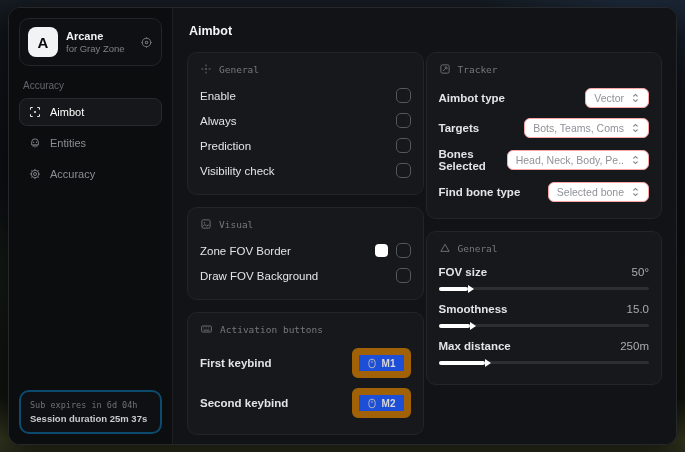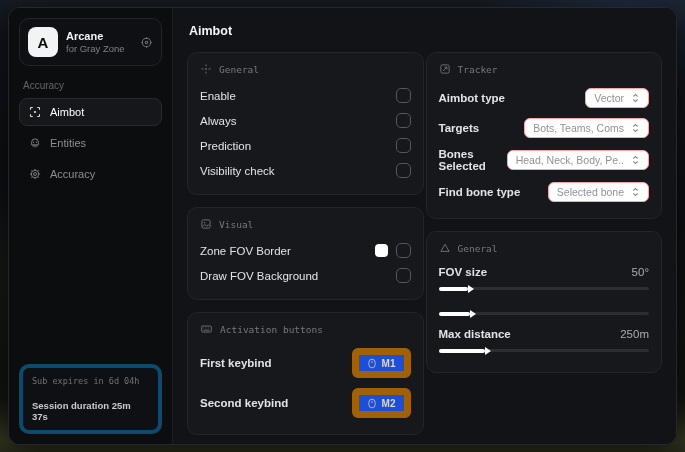--- a/index.html
+++ b/index.html
@@ -45,22 +45,22 @@
   .nav { display:flex; flex-direction:column; gap:3px; }
   .nav-item {
     display:flex; align-items:center; gap:9px;
     padding:7px 9px; border-radius:8px; cursor:default;
     color:#8b8e93; font-size:11px; font-weight:500;
     border:1px solid transparent;
   }
   .nav-item.active { color:#fff; background:#15171a; border-color:#282a2e; }
   .nav-item .ic { display:flex; color:inherit; opacity:.9; }
   .side-footer {
-    margin-top:auto; border:4px solid #0c4a6e; border-radius:10px;
-    padding:8px 9px; background:#0f1013; display:flex; flex-direction:column; gap:14px;
+    margin-top:auto; border:2px solid #0c4a6e; border-radius:10px;
+    padding:8px 9px; background:#0f1013; display:flex; flex-direction:column; gap:3px;
   }
   .sub-expires { font-family:"DejaVu Sans Mono",monospace; font-size:8.5px; color:#6f7277; }
   .session-dur { font-size:9.5px; color:#c9cbce; font-weight:600; }
   
   .main { flex:1; background:#121316; padding:12px 14px; display:flex; flex-direction:column; }
   .page-title { color:#f4f5f6; font-size:12.5px; font-weight:700; margin:4px 0 14px 2px; }
   .columns { display:flex; gap:2px; align-items:flex-start; }
   .col { flex:1; display:flex; flex-direction:column; gap:12px; min-width:0; }
   .card {
     background:#17181c; border:1px solid #232529; border-radius:10px;
@@ -348,20 +348,24 @@
               <div class="slider-head">
                 <span class="row-label strong">FOV size</span>
                 <span class="slider-value">50°</span>
               </div>
               <div class="slider-track">
                 <div class="slider-fill" style="width: 14%;"></div>
               </div>
             </div>
 
             <div class="slider-group">
+              <div class="slider-head">
+                <span class="row-label strong">Smoothness</span>
+                <span class="slider-value">15.0</span>
+              </div>
               <div class="slider-track">
                 <div class="slider-fill" style="width: 15%;"></div>
               </div>
             </div>
 
             <div class="slider-group">
               <div class="slider-head">
                 <span class="row-label strong">Max distance</span>
                 <span class="slider-value">250m</span>
               </div>

